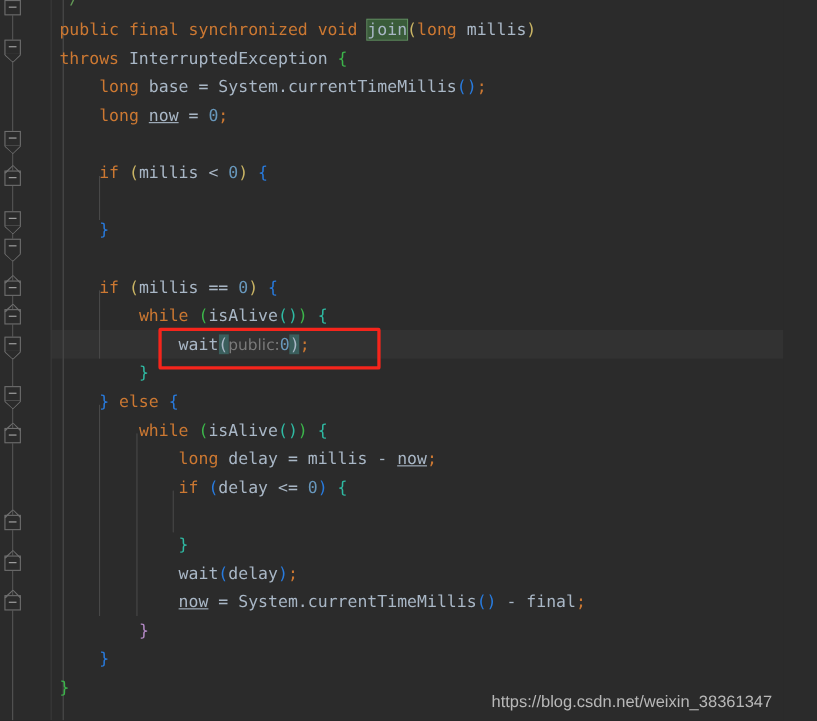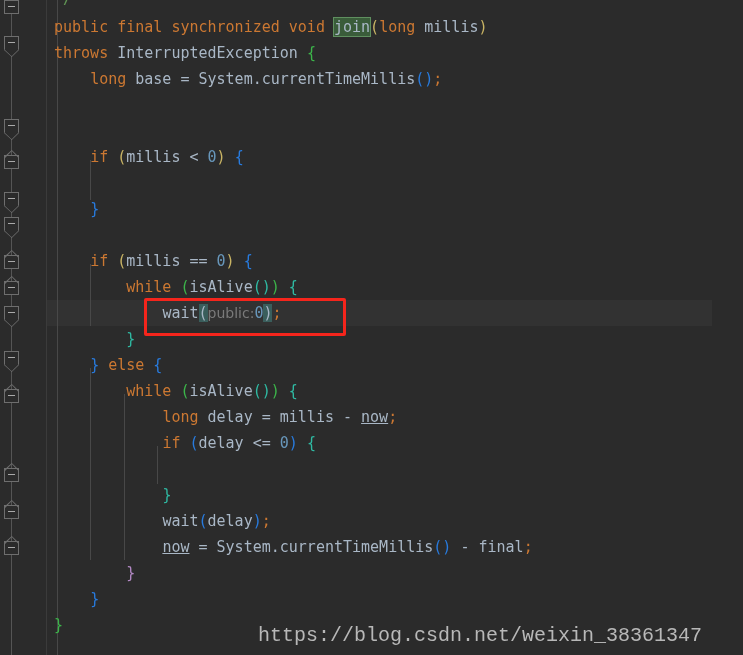--- a/index.html
+++ b/index.html
@@ -162,22 +162,22 @@
     z-index: 6;
     pointer-events: none;
   }
 
   
   .watermark {
     position: absolute;
     right: 10px;
     bottom: 8px;
     color: #b8b8b8;
-    font-family: Liberation Mono, monospace;
-    font-size: 20px;
+    font-family: Liberation Sans, sans-serif;
+    font-size: 15px;
     z-index: 8;
   }
 </style>
 </head>
 <body>
 
 <div id="editor">
 
   <div class="cur-line-bg" id="cur-line-bg" style="top: 300px;"></div>
 
@@ -243,20 +243,21 @@
   <div class="code">
 
     <div class="line" style="top:-14px"><span class="txt"><span class="cmt">*/</span></span></div>
 
     <div class="line" style="top:14px"><span class="txt"><span class="kw">public final synchronized void </span><span class="pln usehl">join</span><span class="by">(</span><span class="kw">long</span><span class="pln"> millis</span><span class="by">)</span></span></div>
 
     <div class="line" style="top:40px"><span class="txt"><span class="kw">throws </span><span class="pln">InterruptedException </span><span class="bg">{</span></span></div>
 
     <div class="line" style="top:66px"><span class="txt">    <span class="kw">long</span><span class="pln"> base = System.</span><span class="pln italic">currentTimeMillis</span><span class="b1">()</span><span class="kw">;</span></span></div>
 
+    <div class="line" style="top:92px"><span class="txt">    <span class="kw">long</span><span class="pln"> </span><span class="pln und">now</span><span class="pln"> = </span><span class="num">0</span><span class="kw">;</span></span></div>
 
     <div class="line" style="top:144px"><span class="txt">    <span class="kw">if</span><span class="pln"> </span><span class="by">(</span><span class="pln">millis &lt; </span><span class="num">0</span><span class="by">)</span><span class="pln"> </span><span class="b1">{</span></span></div>
 
 
     <div class="line" style="top:196px"><span class="txt">    <span class="b1">}</span></span></div>
 
     <div class="line" style="top:248px"><span class="txt">    <span class="kw">if</span><span class="pln"> </span><span class="by">(</span><span class="pln">millis == </span><span class="num">0</span><span class="by">)</span><span class="pln"> </span><span class="b1">{</span></span></div>
 
     <div class="line" style="top:274px"><span class="txt">        <span class="kw">while</span><span class="pln"> </span><span class="bg">(</span><span class="pln">isAlive</span><span class="b2">()</span><span class="bg">)</span><span class="pln"> </span><span class="b2">{</span></span></div>
 

